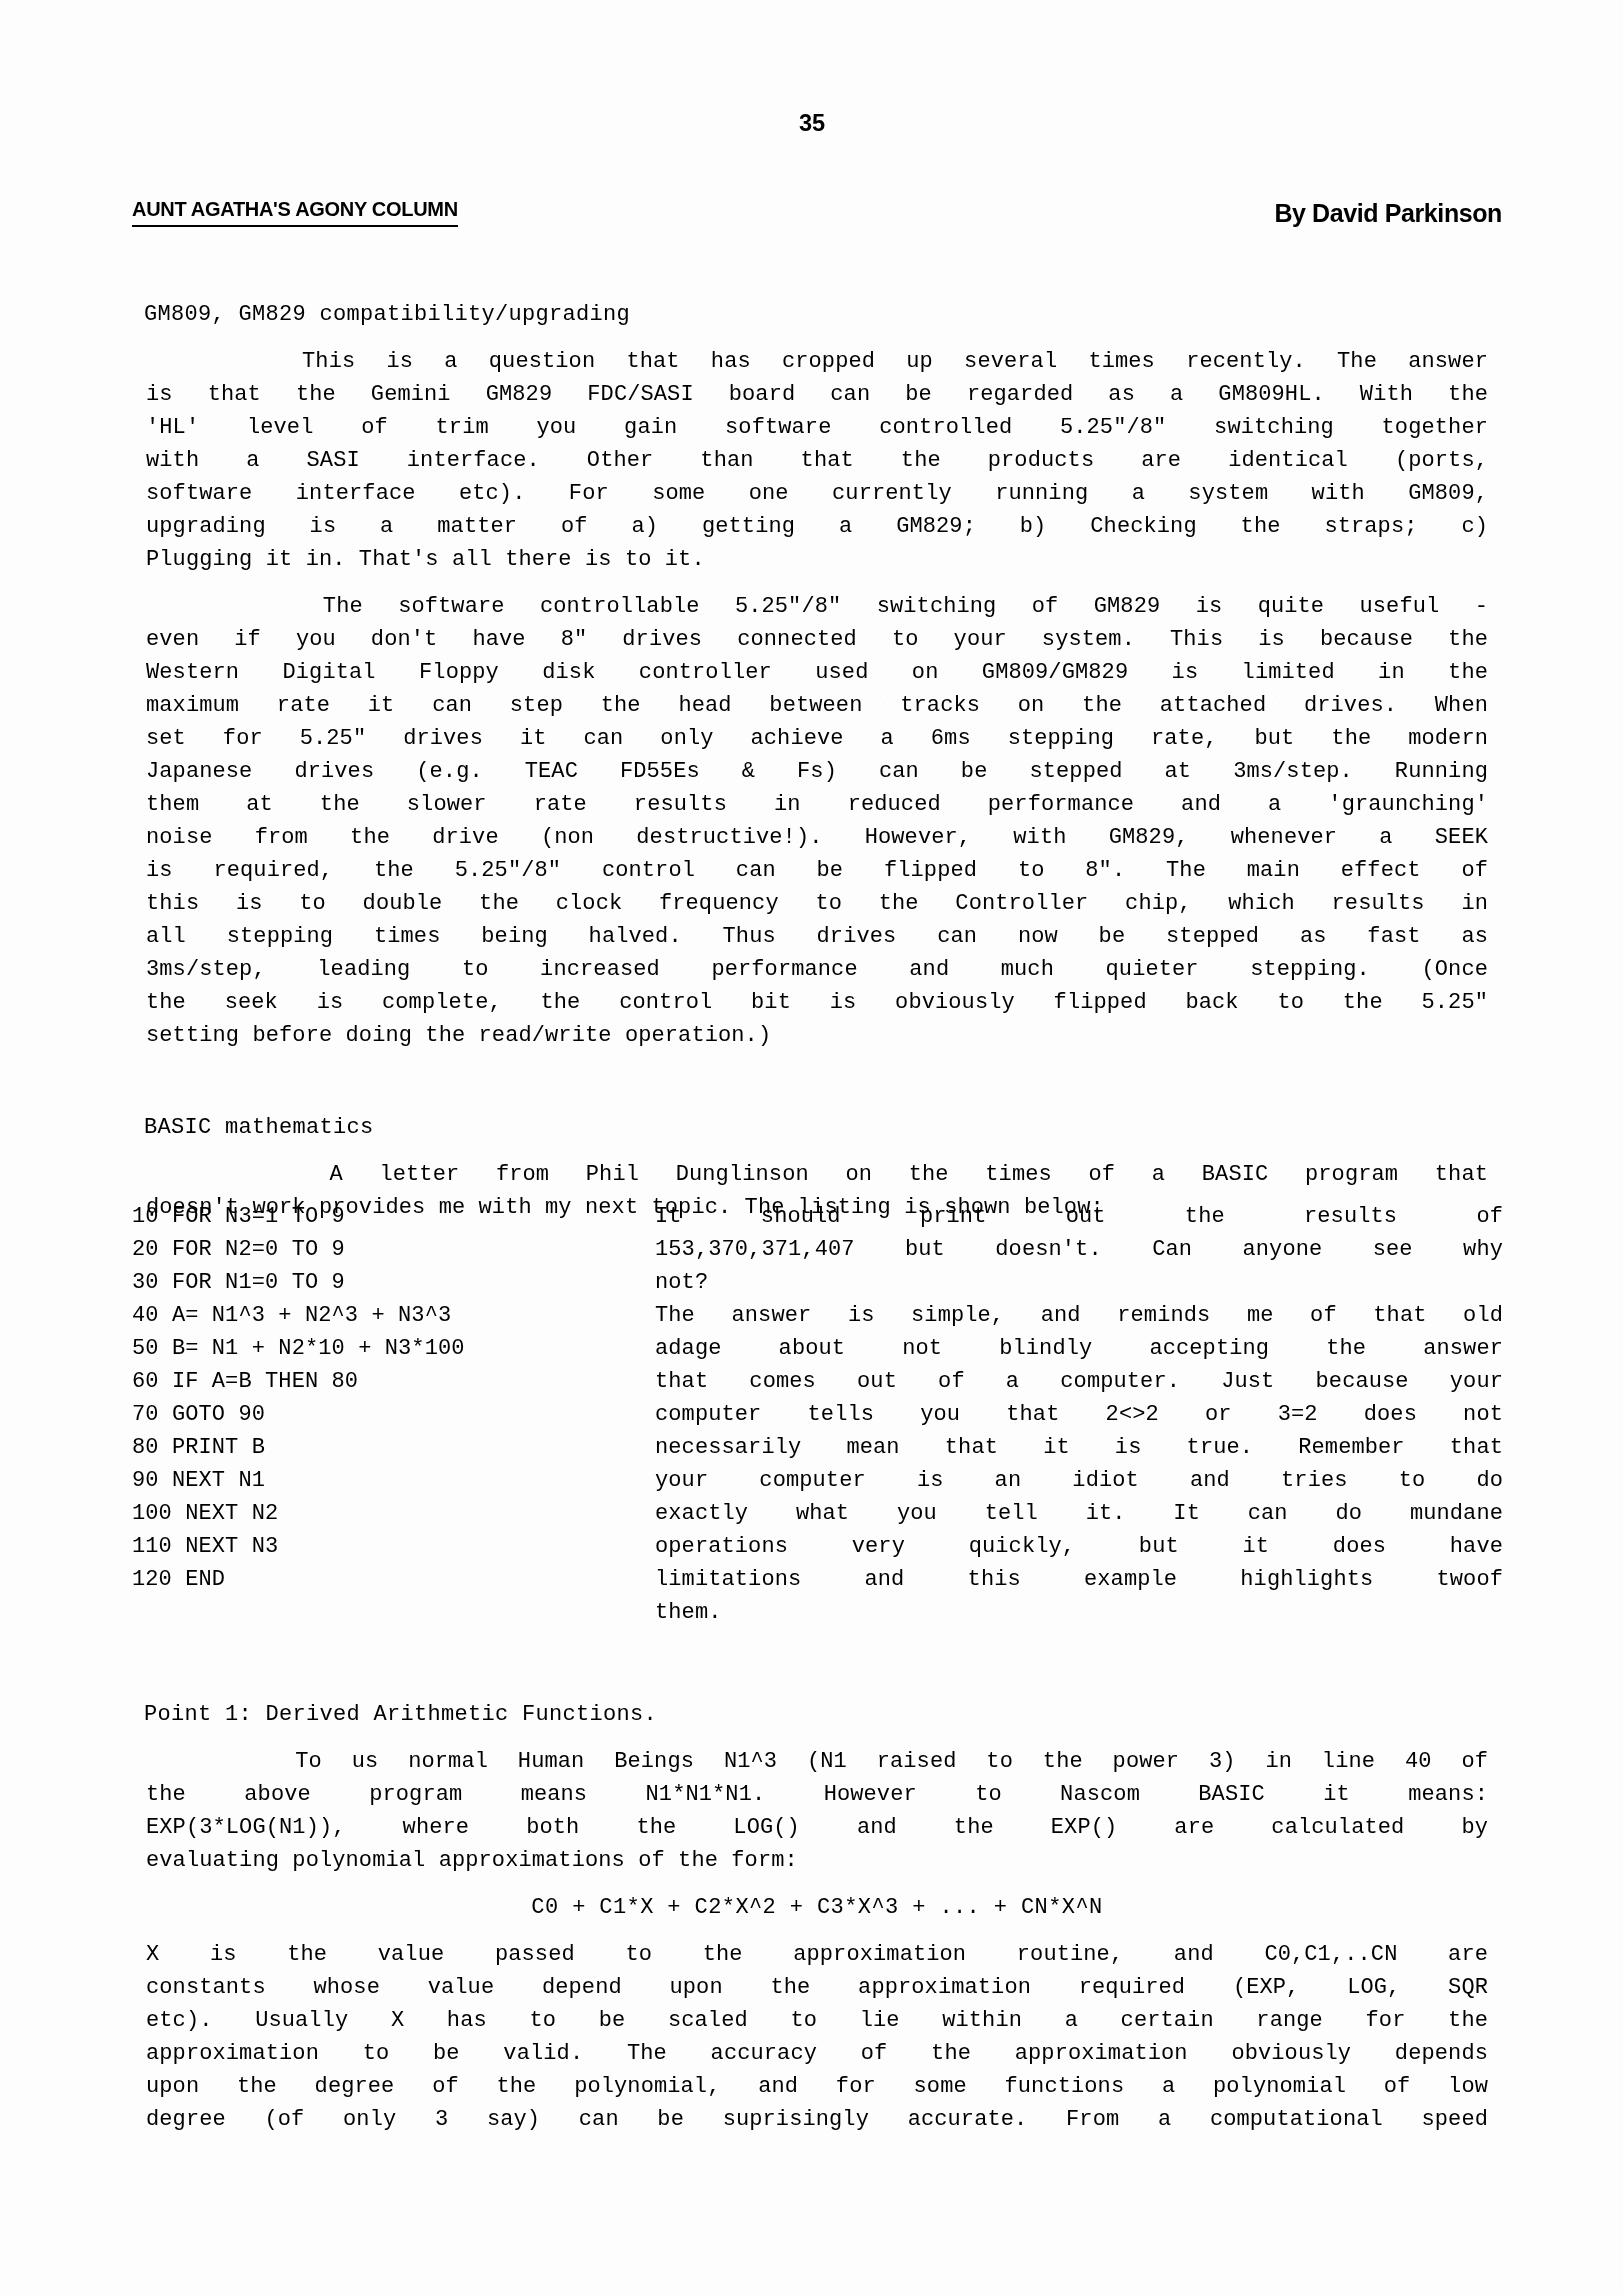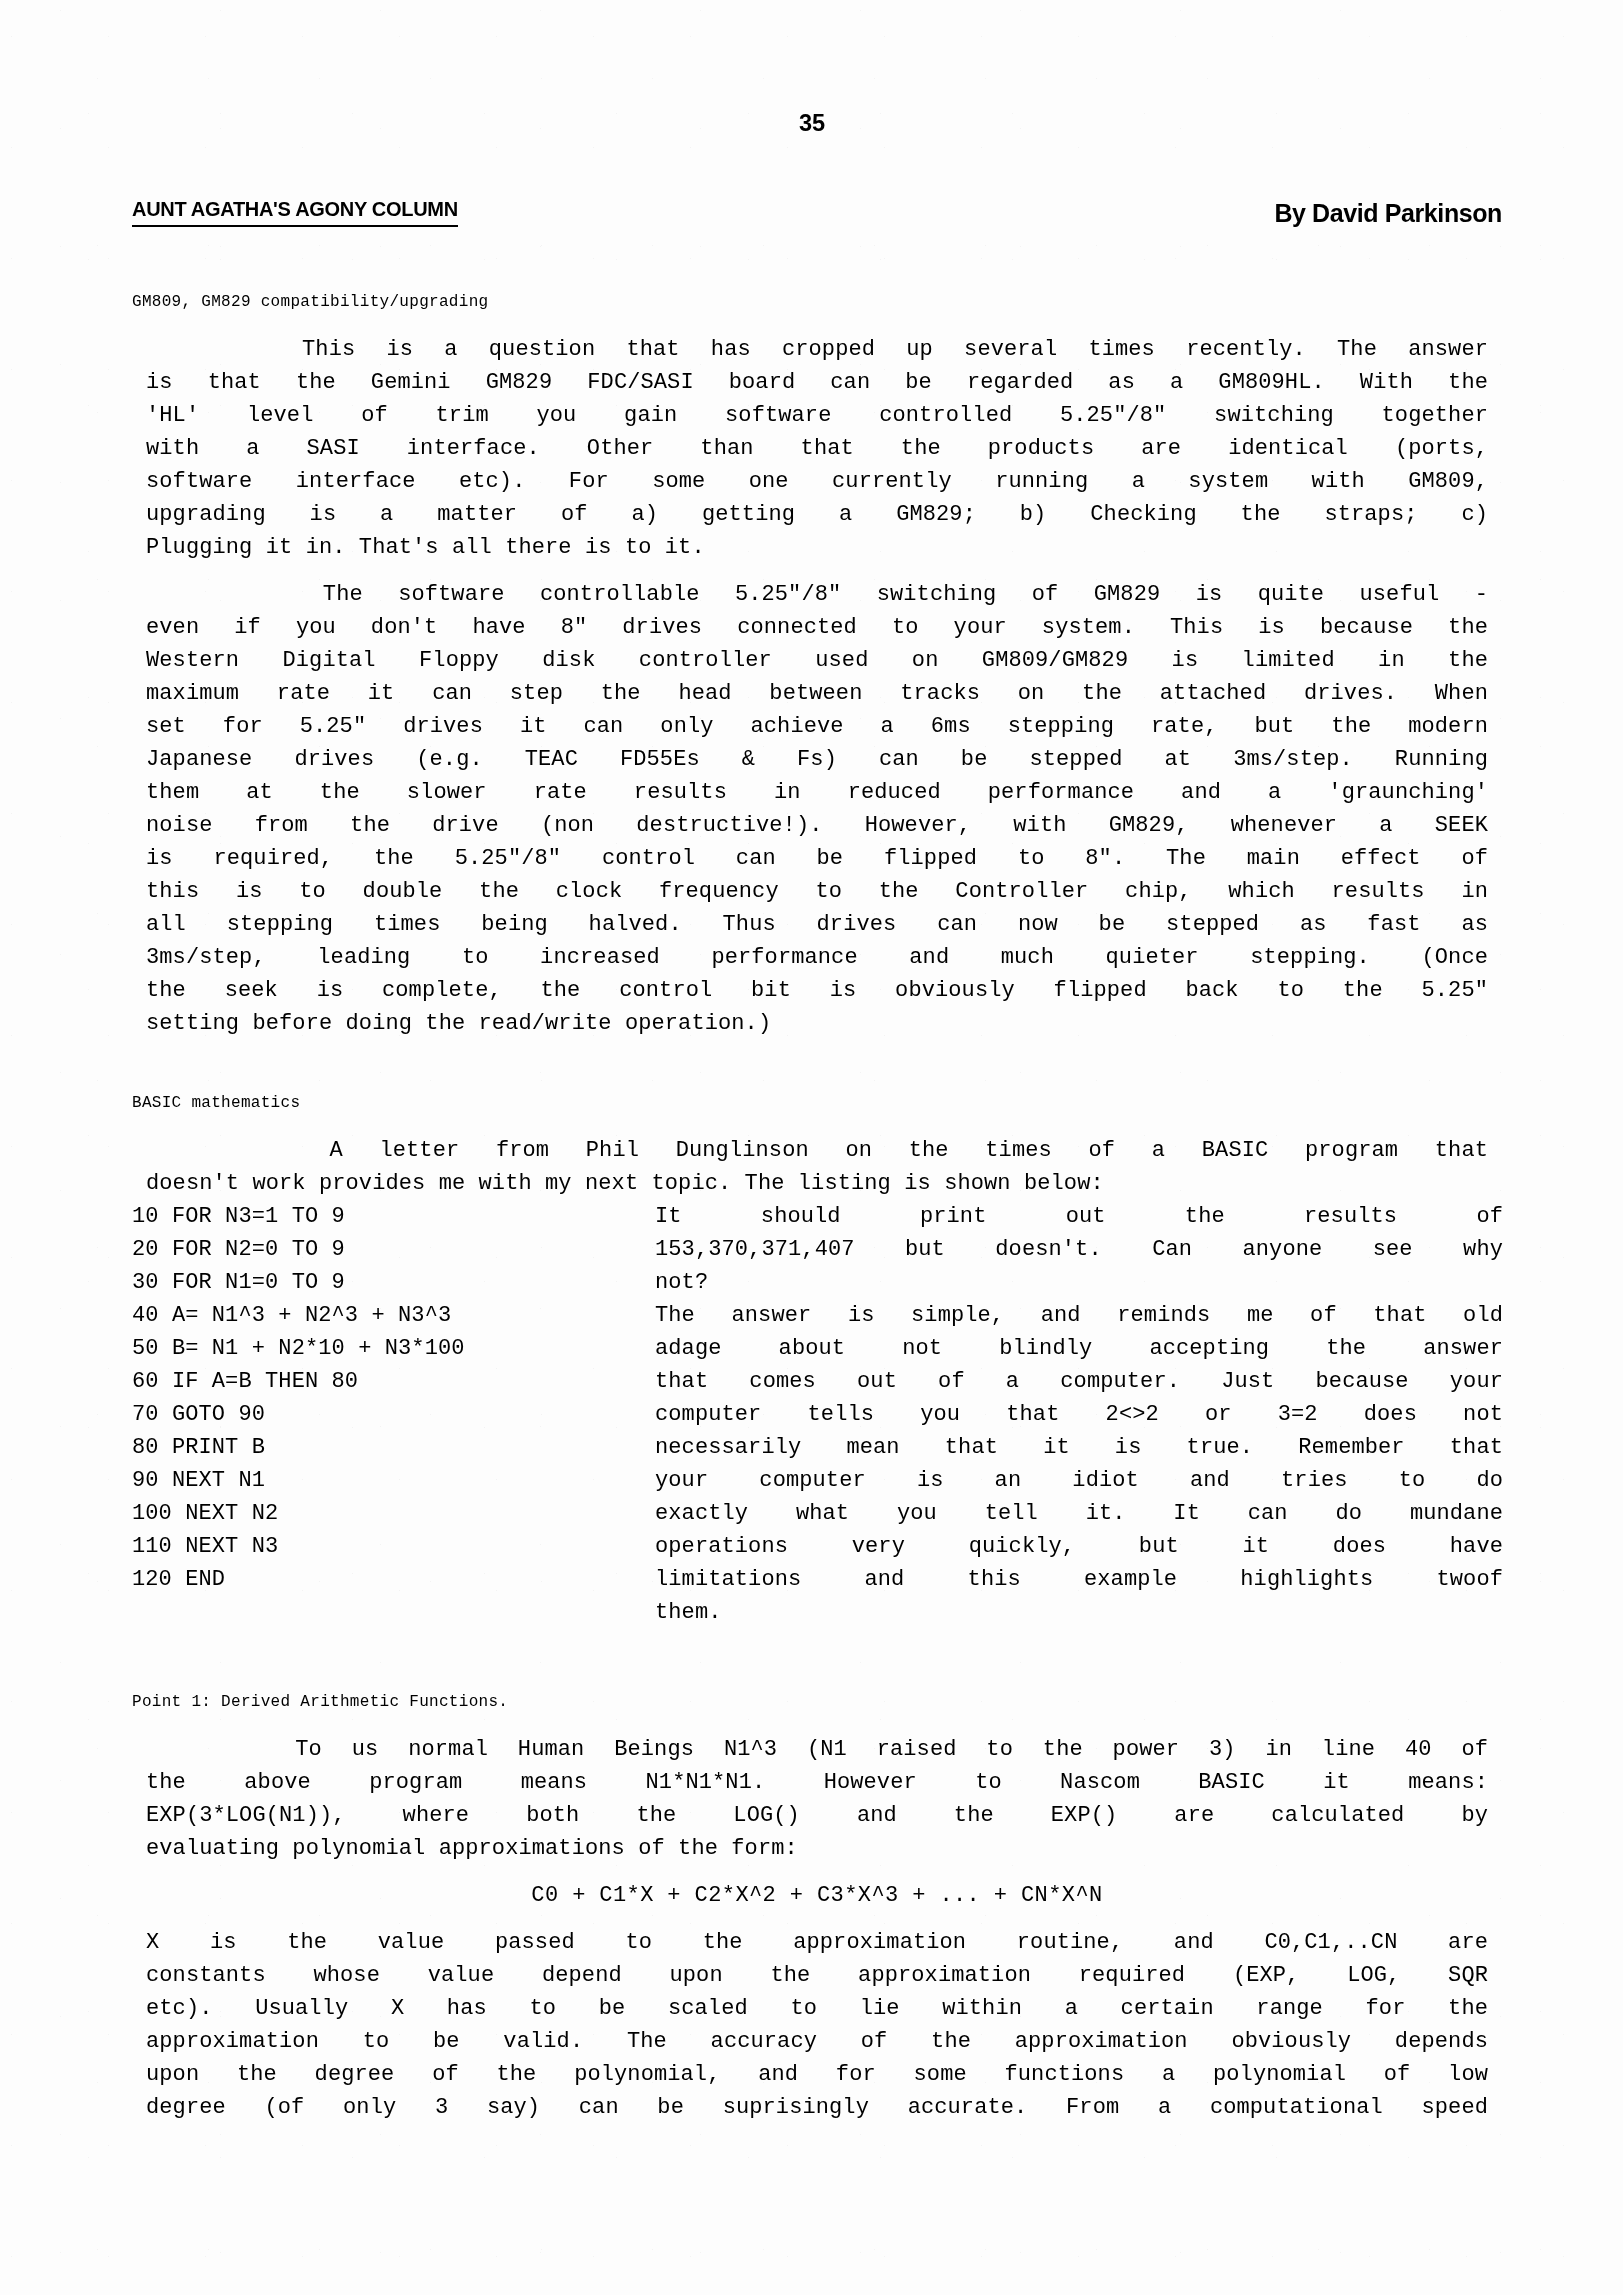--- a/index.html
+++ b/index.html
@@ -71,25 +71,25 @@
 
   
   .body-block {
     position: absolute;
     left: 132px;
     top: 286px;
     width: 1370px;
   }
 
   .subhead {
-    font-size: 16px;
+    font-size: 22px;
     line-height: 33px;
     letter-spacing: 0.3px;
     white-space: pre;
-    margin: 0;
+    margin: 12px;
   }
 
   .para {
     margin: 14px;
     font-size: 22px;
     line-height: 33px;
     letter-spacing: 0.1px;
   }
   .para .ln {
     display: block;

